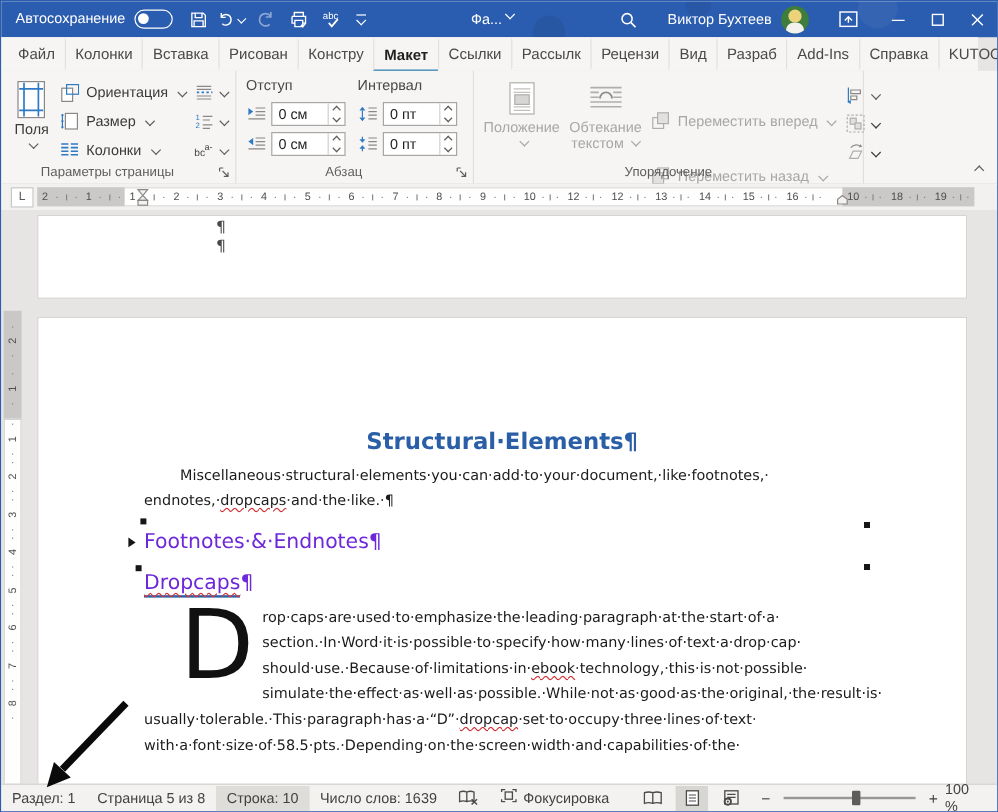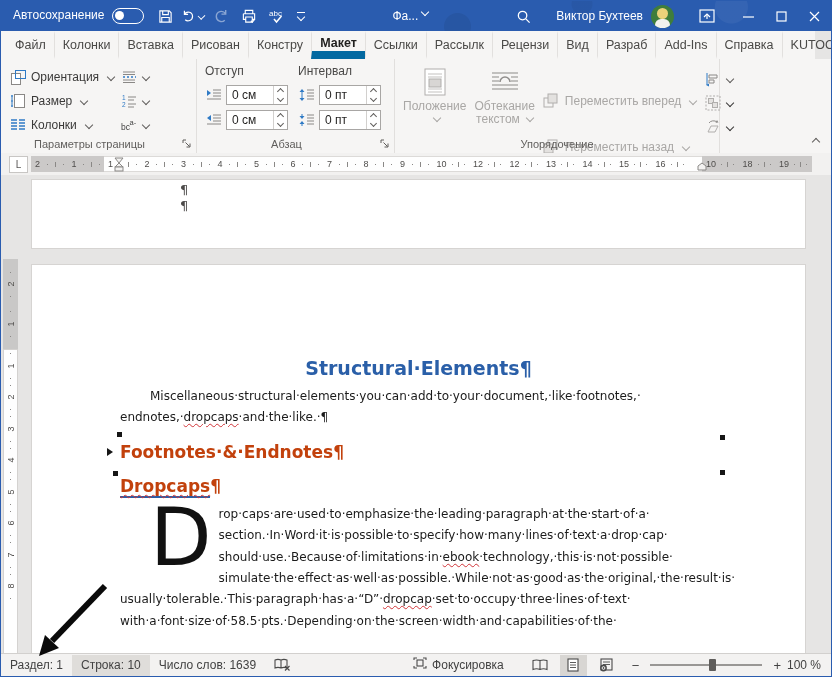--- a/index.html
+++ b/index.html
@@ -28,21 +28,21 @@
   .avatar{width:23px;height:23px;border-radius:50%;background:#3f7d3c;position:relative;overflow:hidden;margin:0 8px;}
   .avatar .head{position:absolute;left:6px;top:3px;width:11px;height:11px;border-radius:50%;background:#ecd27a;}
   .avatar .body{position:absolute;left:4px;top:14px;width:15px;height:10px;border-radius:6px 6px 0 0;background:#f4f2ee;}
   .winbtn{width:33px;height:30px;display:flex;align-items:center;justify-content:center;}
   
   .tabrow{position:absolute;top:30px;left:0;right:16px;height:28px;background:#f6f5f4;display:flex;align-items:stretch;}
   .tabs{display:flex;align-items:stretch;padding-left:6px;}
   .tab{padding:0 8px;display:flex;align-items:center;font-size:12.5px;color:#4a4947;border-bottom:3px solid transparent;
        border-top:3px solid transparent;max-width:58px;overflow:hidden;white-space:nowrap;}
   .tab + .tab{border-left:1px solid #e2e0de;}
-  .tab.active{font-weight:bold;color:#201f1e;border-bottom:8px solid #0369a1;}
+  .tab.active{font-weight:bold;color:#201f1e;border-bottom:1px solid #0369a1;}
   
   .ribbon{position:absolute;top:58px;left:0;right:0;height:94px;background:#f6f5f4;border-bottom:1px solid #d2d0ce;
           display:flex;font-size:12px;color:#3b3a39;}
   .rgroup{position:relative;height:100%;border-right:1px solid #e1dfdd;box-sizing:border-box;}
   .rgroup .glabel{position:absolute;bottom:3px;left:0;right:18px;text-align:center;font-size:11px;color:#605e5c;white-space:nowrap;}
   .launcher{position:absolute;bottom:4px;right:4px;width:11px;height:11px;display:flex;align-items:center;justify-content:center;}
   .gbody{display:flex;padding:5px 6px 0 8px;gap:6px;}
   .bigbtn{display:flex;flex-direction:column;align-items:center;justify-content:flex-start;gap:3px;width:46px;padding-top:3px;}
   .bigbtn .blabel{text-align:center;line-height:13px;}
   .bigbtn.dim{color:#a9a7a5;}
@@ -86,21 +86,21 @@
   .page1{top:4px;height:70px;}
   .page2{top:89px;height:600px;}
   .pilcrows{margin:2px 0 0 148px;color:#4c4a49;font-family:"DejaVu Sans",sans-serif;font-size:13px;line-height:16px;}
   .content{margin:0 88px;padding-top:92px;font-family:"DejaVu Sans",sans-serif;color:#1b1b1b;}
   .doc-title{text-align:center;font-size:19px;font-weight:bold;color:#2a5fa8;margin-bottom:7px;}
   .tline{white-space:nowrap;font-size:12px;line-height:20.6px;}
   .dropcap-par .tline{line-height:21.3px;}
   .intro .tline:first-child{text-indent:30px;}
   .sp-err{text-decoration:underline;text-decoration-style:wavy;text-decoration-color:#d13438;
           text-decoration-thickness:1px;text-underline-offset:2px;}
-  .h2{font-size:17px;font-weight:bold;color:#c2410c;position:relative;line-height:21px;}
+  .h2{font-size:17px;font-weight:normal;color:#6d28d9;position:relative;line-height:21px;}
   .h2-footnotes{margin-top:15px;}
   .h2-dropcaps{margin-top:13px;margin-bottom:6px;}
   .h2 .uline{border-bottom:2px solid #2a5fa8;display:inline-block;line-height:19px;}
   .collapse-tri{position:absolute;left:-13px;top:6px;width:0;height:0;border-left:6px solid #161616;
                 border-top:4px solid transparent;border-bottom:4px solid transparent;}
   .sqmark{position:absolute;width:5px;height:5px;background:#161616;}
   .dropcap{float:left;font-size:80px;line-height:62px;height:64px;margin:3px 7px 0 30px;color:#111;}
   
   .statusbar{position:absolute;left:0;right:0;bottom:0;height:22px;background:#f3f2f1;border-top:1px solid #d2d0ce;
              display:flex;align-items:center;font-size:12px;color:#424242;}
@@ -217,20 +217,30 @@
         <div class="tab">Справка</div>
         <div class="tab">KUTOOL</div>
       </div>
 
   </div>
 
   <div class="ribbon">
 
     <div class="rgroup" style="width:196px">
       <div class="gbody">
+        <div class="bigbtn">
+          <span class="ico16" style="width:26px;height:32px">
+            <svg width="24" height="32" viewBox="0 0 24 32">
+                <rect x="1" y="1" width="22" height="30" fill="#fff" stroke="#8a8886"></rect>
+                <path d="M6 2 v28 M18 2 v28" stroke="#2f7ac5" stroke-width="1.4"></path>
+                <path d="M2 7 h20 M2 25 h20" stroke="#2f7ac5" stroke-width="1.4"></path>
+              </svg>
+          </span>
+          <span class="blabel"><span>Поля</span><br><span class="chv" style="color:#605e5c"></span></span>
+        </div>
         <div class="col" style="padding-top:2px">
           <div class="rbtn">
             <span class="ico16">
                 <svg width="16" height="16" viewBox="0 0 16 16">
                   <rect x="1.5" y="4.5" width="9" height="11" fill="#fff" stroke="#8a8886"></rect>
                   <rect x="5.5" y="1.5" width="10" height="8" fill="none" stroke="#2f7ac5"></rect>
                 </svg>
               </span>
             <span>Ориентация</span>
               <span class="chv" style="color:#605e5c"></span>
@@ -706,20 +716,21 @@
             <span class="dot"></span>
             <b>8</b>
             <span class="dot"></span>
           </div>
         </div>
     </div>
   </div>
 
   <div class="statusbar">
     <div class="sb-item">Раздел: 1</div>
+    <div class="sb-item">Страница 5 из 8</div>
     <div class="sb-item pressed">Строка: 10</div>
     <div class="sb-item">Число слов: 1639</div>
     <div class="sb-item">
       <svg width="17" height="14" viewBox="0 0 17 14">
           <path d="M1 2 Q4 0.8 7 2 Q10 0.8 13 2 V10 Q10 8.8 7 10 Q4 8.8 1 10 Z M7 2 V10" fill="none" stroke="#4a4a4a" stroke-width="1.1"></path>
           <path d="M11 8 l4.5 4.5 M15.5 8 l-4.5 4.5" stroke="#4a4a4a" stroke-width="1.2"></path>
         </svg>
     </div>
     <div class="sb-right">
       <div class="sb-item">

